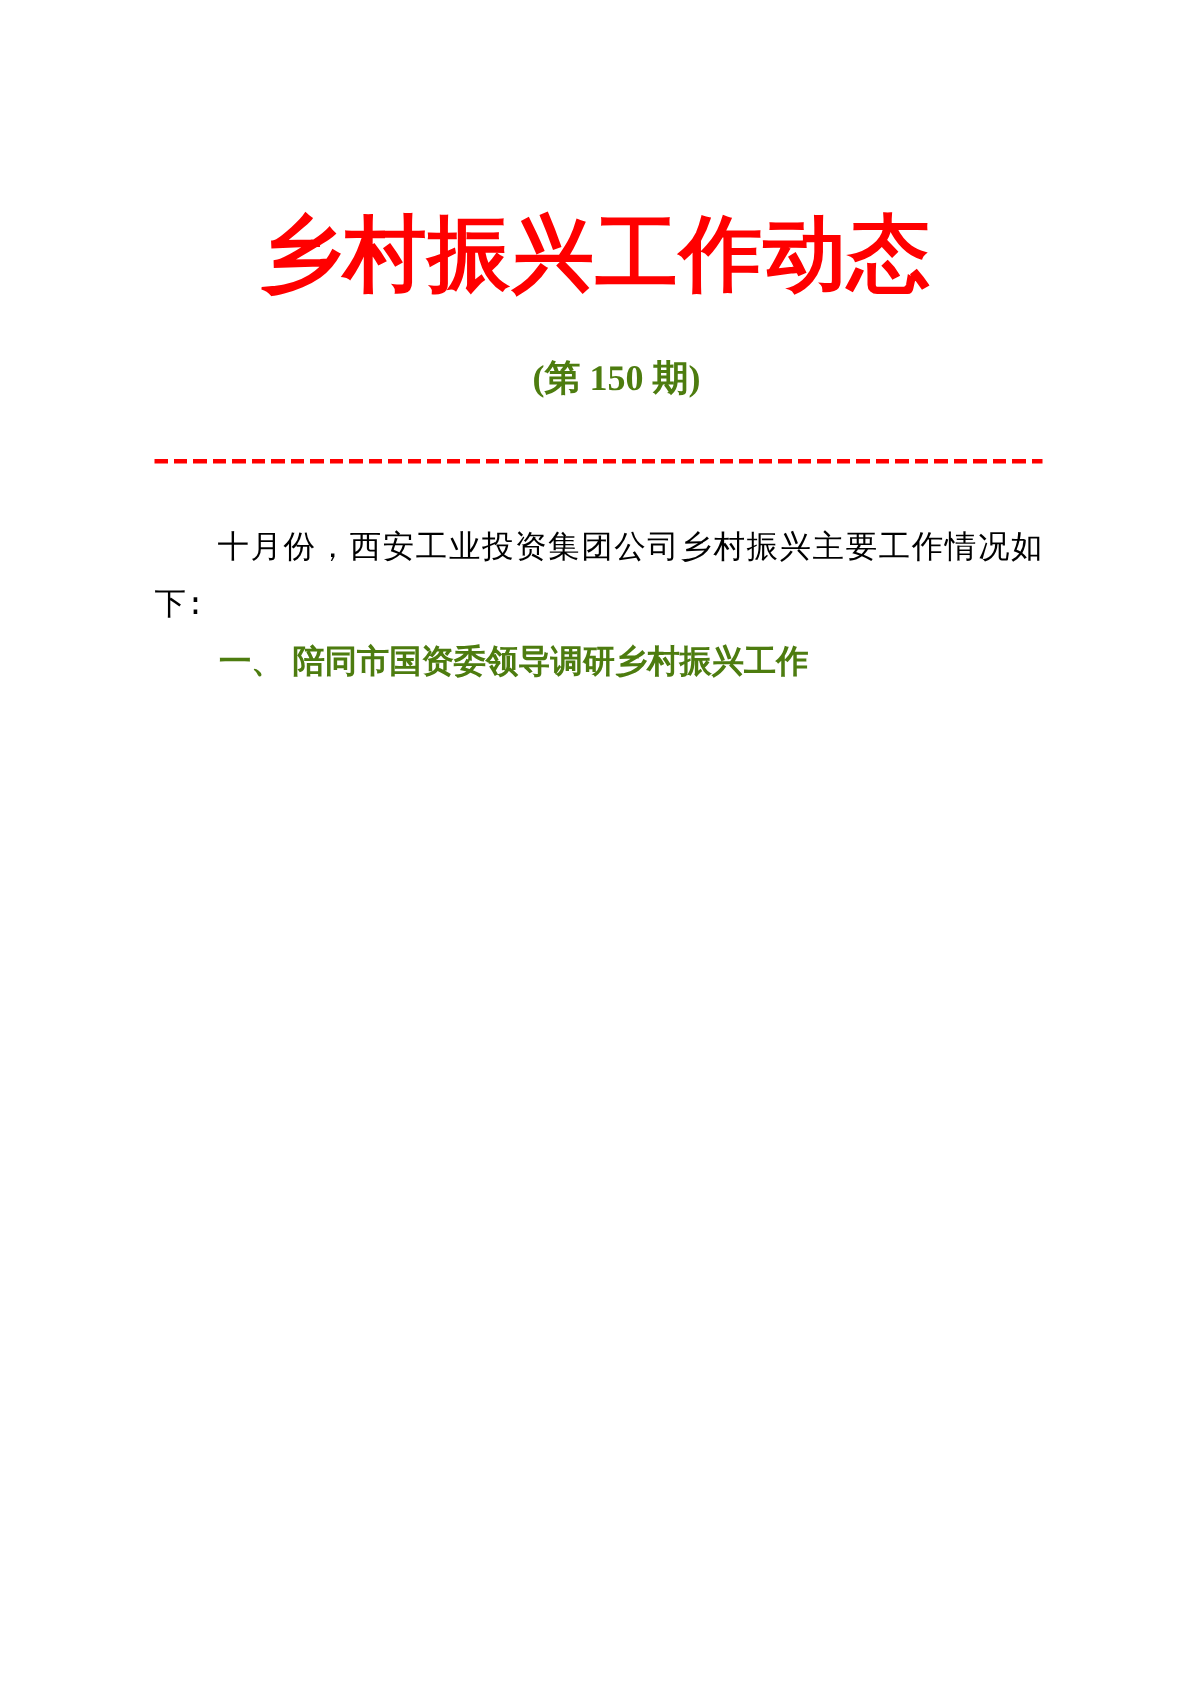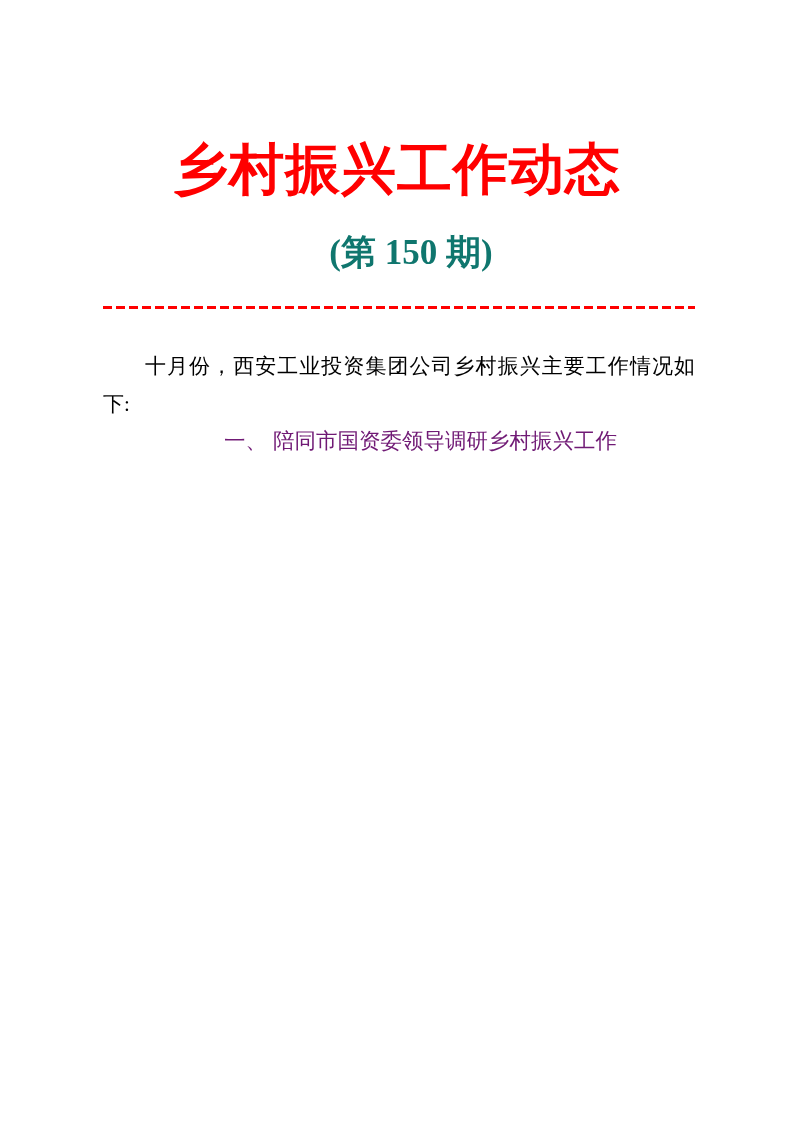--- a/index.html
+++ b/index.html
@@ -24,24 +24,24 @@
     font-size: 55px;
     line-height: 68px;
     font-weight: 700;
     color: #ff0000;
     letter-spacing: 1px;
     font-family: "Liberation Serif", "DejaVu Serif", serif;
   }
   .doc-issue {
     margin-top: 34px;
     text-align: center;
-    font-size: 35px;
+    font-size: 24px;
     line-height: 30px;
     font-weight: 700;
-    color: #0f766e;
+    color: #4d7c0f;
     font-family: "Liberation Serif", "DejaVu Serif", serif;
     padding-left: 28px;
   }
   .separator {
     margin: 38px 99px 0 103px;
     height: 3px;
     background: repeating-linear-gradient(
       90deg,
       #ff0000 0px, #ff0000 9px,
       transparent 9px, transparent 13px
@@ -51,30 +51,31 @@
     margin: 39px 99px 0 103px;
     font-size: 21px;
     line-height: 37.6px;
     text-align: justify;
     text-justify: inter-character;
     color: #000000;
   }
   .doc-body p {
     margin: 0;
     text-indent: 2em;
+    font-family: Liberation Mono, monospace;
   }
   .section-heading {
     margin: 0;
     font-size: 21.5px;
     line-height: 37.6px;
-    font-weight: 400;
+    font-weight: 700;
     text-indent: 2em;
-    color: #701a75;
+    color: #4d7c0f;
     font-family: "Liberation Sans", "DejaVu Sans", sans-serif;
-    text-align: center;
+    text-align: left;
   }
 </style>
 </head>
 <body>
 
 <div class="page">
 
   <h1 class="doc-title">乡村振兴工作动态</h1>
 
   <div class="doc-issue">(第 150 期)</div>

